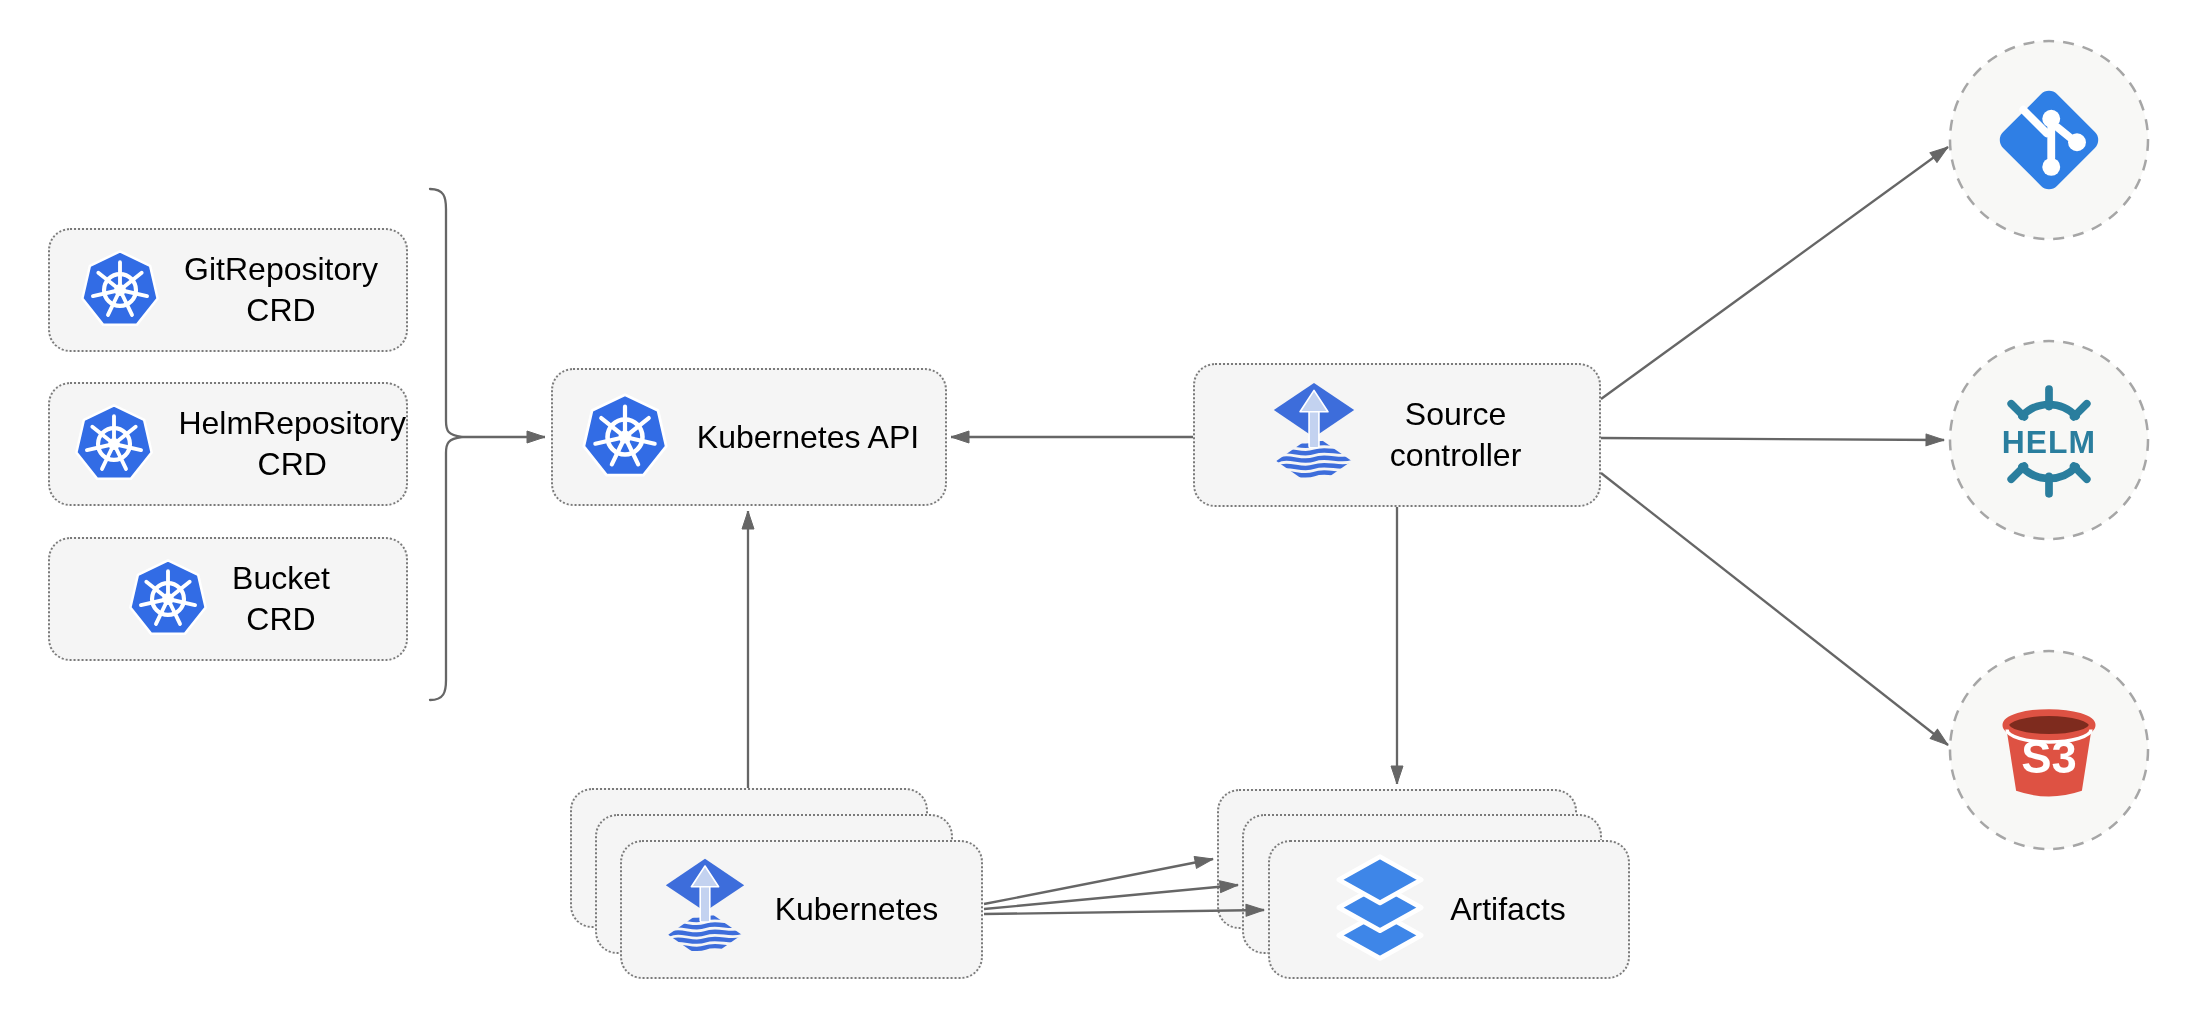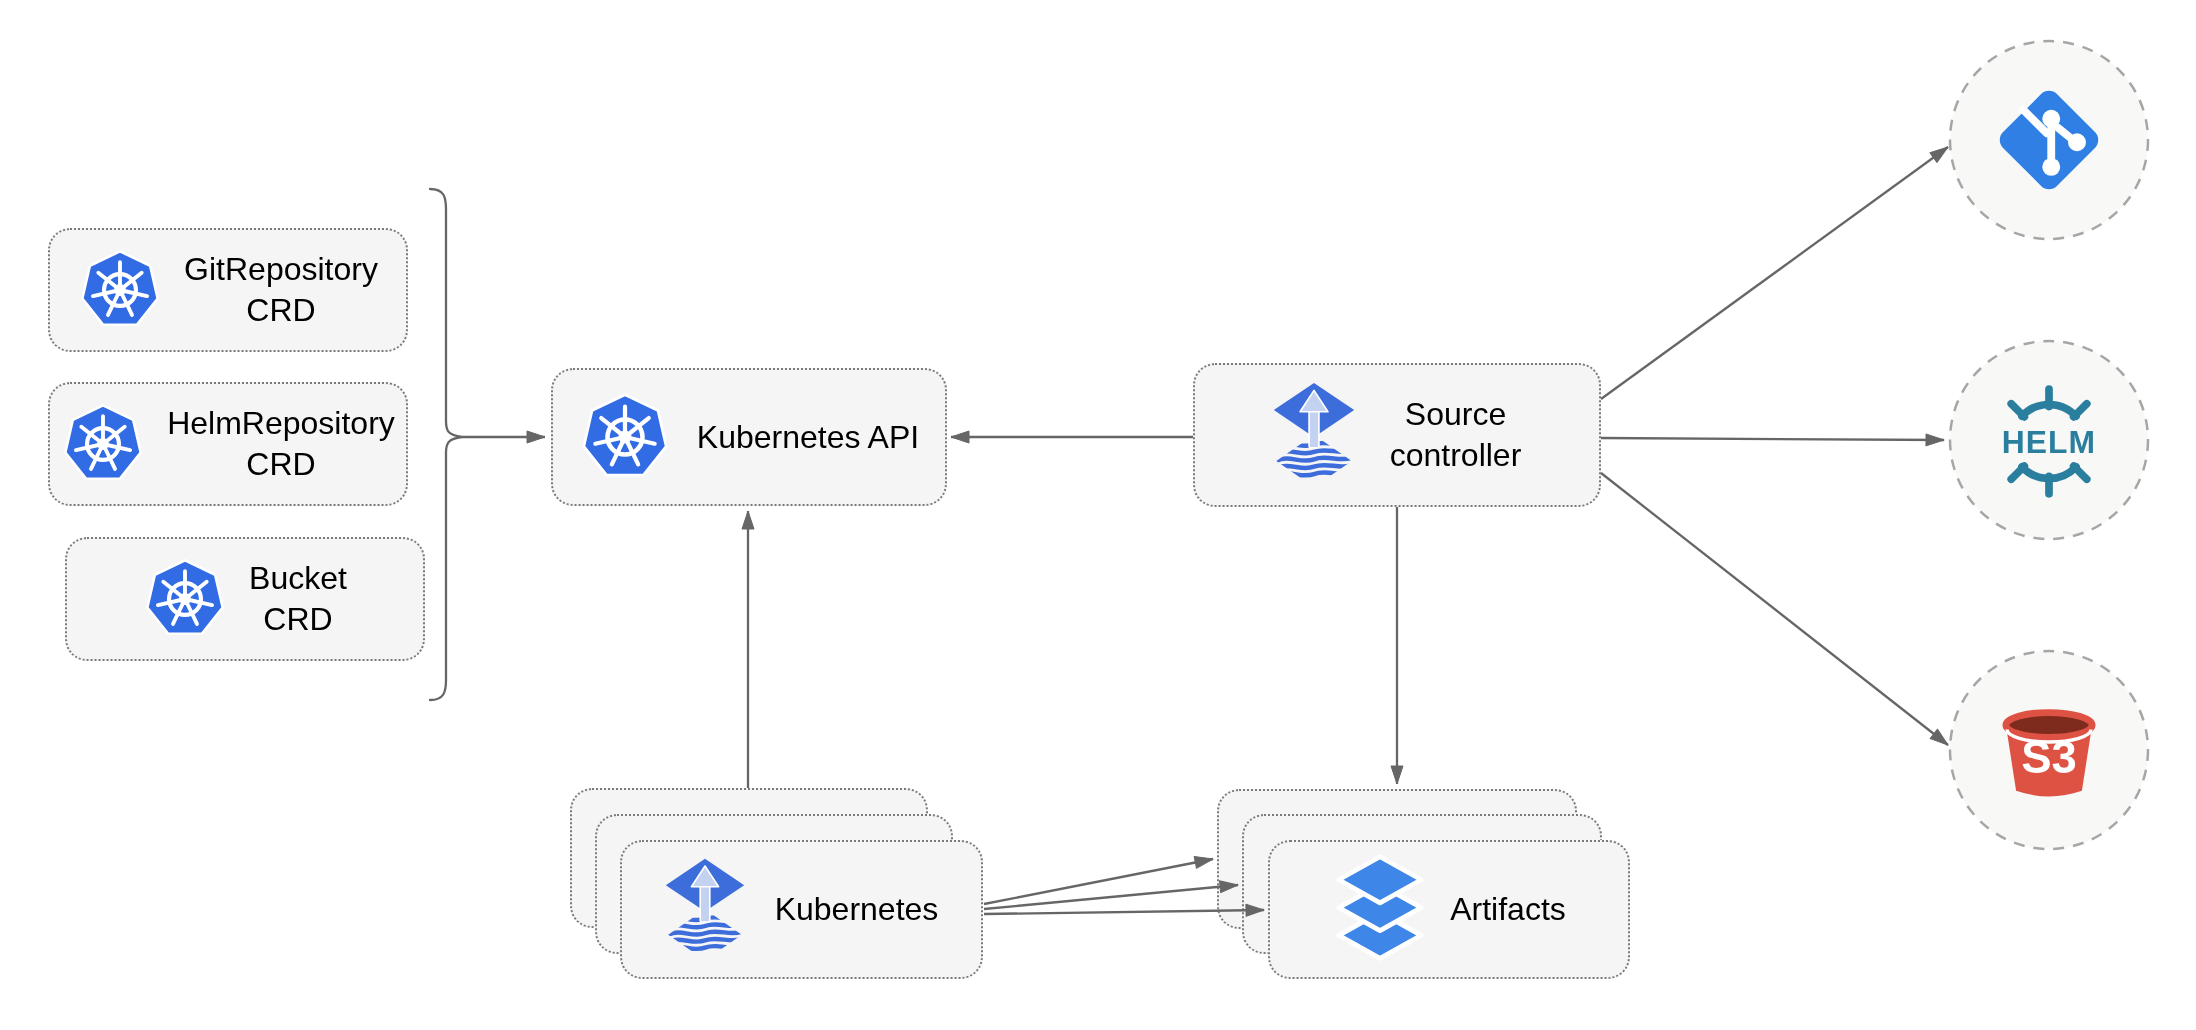--- a/index.html
+++ b/index.html
@@ -86,28 +86,28 @@
     <circle cx="2049" cy="750" r="99" style="fill:var(--circle-fill);stroke:var(--circle-border)" stroke-width="2.5" stroke-dasharray="11,9"></circle>
   </svg>
 
   <div class="box" style="left:48px;top:228px;width:360px;height:124px;">
     <svg class="icon" width="84" height="84">
         <use href="#sym-k8s"></use>
       </svg>
     <div class="label">GitRepository
 CRD</div>
   </div>
-  <div class="box" style="left:48px;top:382px;width:360px;height:124px;">
+  <div class="box" style="left:48px;top:382px;width:360px;height:124px;justify-content:flex-end;">
     <svg class="icon" width="84" height="84">
         <use href="#sym-k8s"></use>
       </svg>
     <div class="label">HelmRepository
 CRD</div>
   </div>
-  <div class="box" style="left:65px;top:537px;width:360px;height:124px;">
+  <div class="box" style="left:48px;top:537px;width:360px;height:124px;">
     <svg class="icon" width="84" height="84">
         <use href="#sym-k8s"></use>
       </svg>
     <div class="label">Bucket
 CRD</div>
   </div>
 
   <div class="box" style="left:551px;top:368px;width:396px;height:138px;gap:26px;">
     <svg class="icon" width="92" height="92">
         <use href="#sym-k8s"></use>

